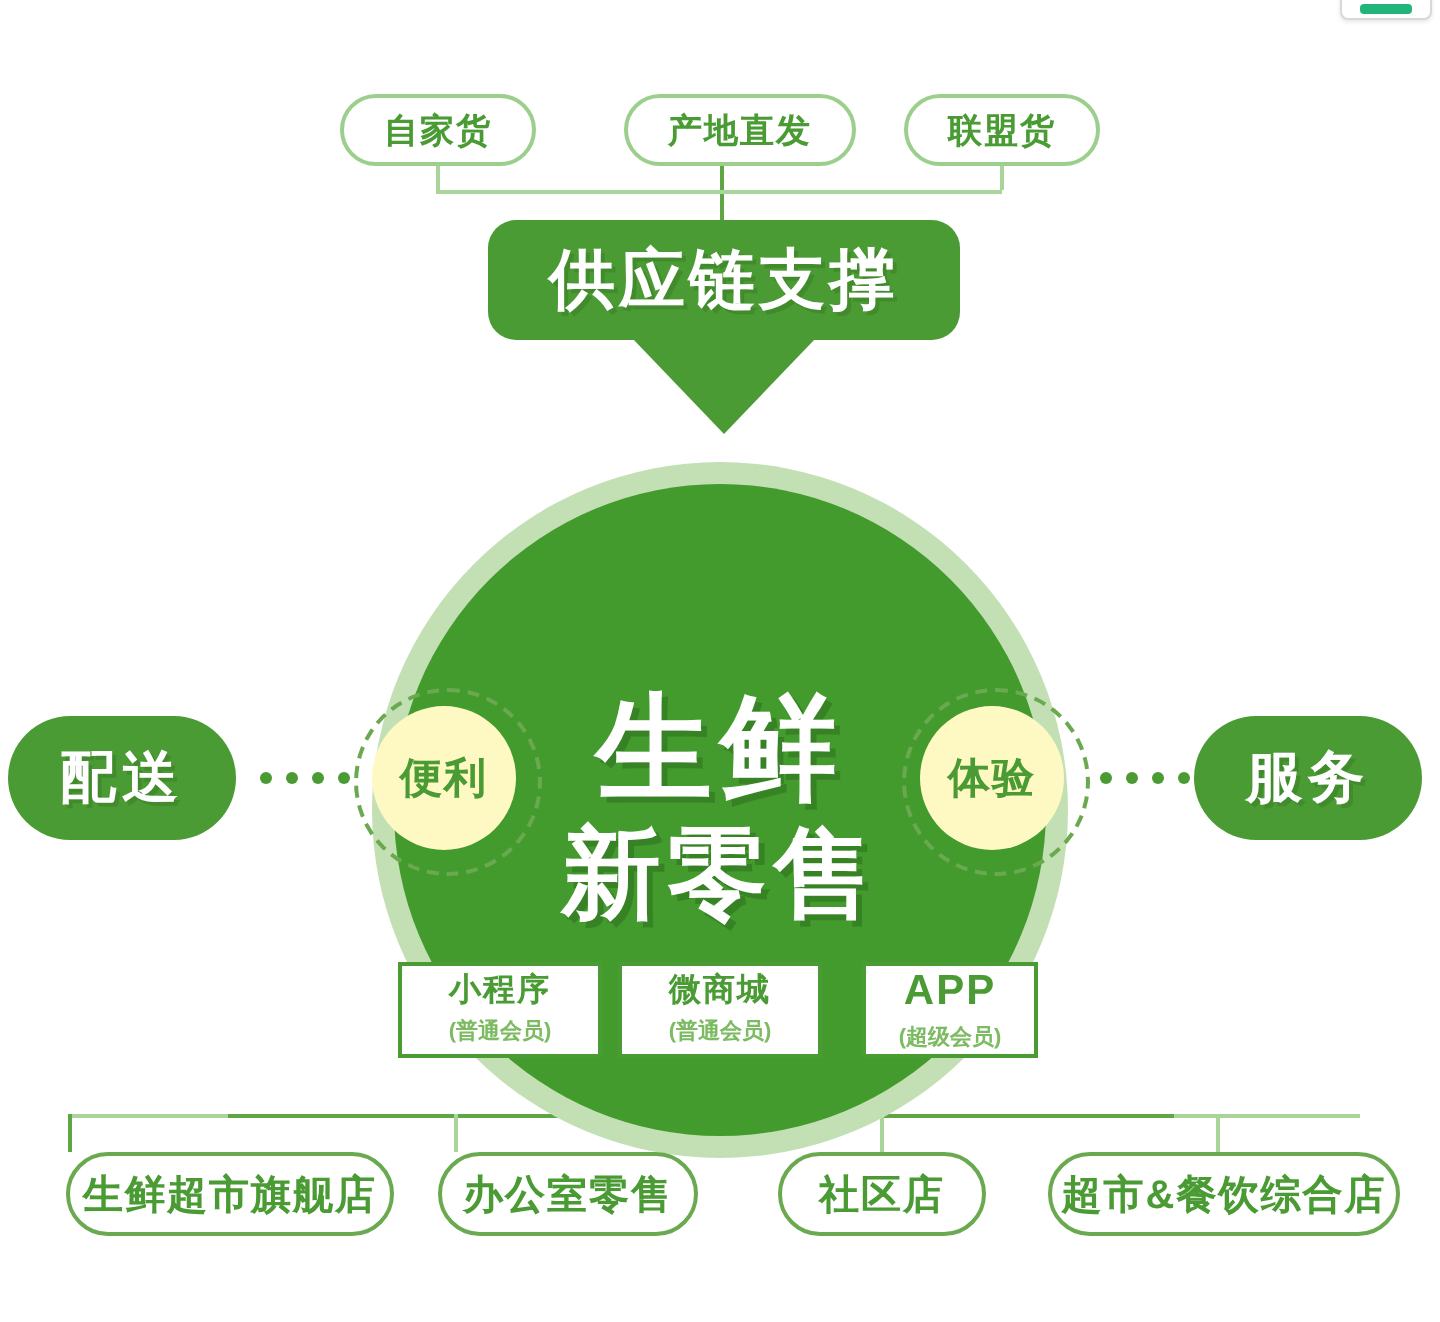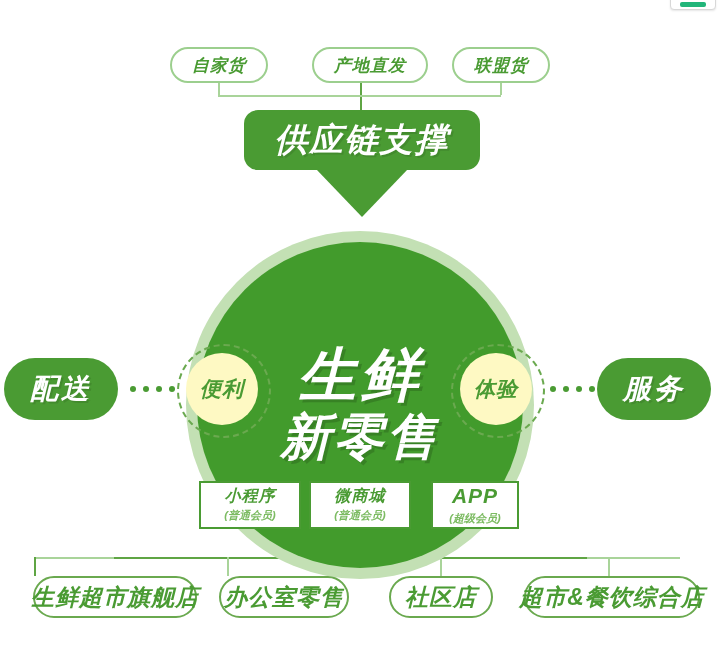--- a/index.html
+++ b/index.html
@@ -3,21 +3,21 @@
 <meta charset="utf-8">
 <style>
   html,body{margin:0;padding:0;}
   body{
     width:720px;height:661px;
     background:#ffffff;
     font-family:"Liberation Sans","DejaVu Sans",sans-serif;
     overflow:hidden;
     position:relative;
   }
-  #stage{position:absolute;left:0;top:0;width:720px;height:568px;font-style:italic;}
+  #stage{position:absolute;left:0;top:0;width:720px;height:568px;}
 
   
   .pill{
     position:absolute;
     box-sizing:border-box;
     border:2px solid #9ccf8e;
     border-radius:24px;
     background:#ffffff;
     display:flex;align-items:center;justify-content:center;
     color:#4a9b33;
@@ -140,21 +140,21 @@
 
   
   .store{
     position:absolute;
     box-sizing:border-box;
     height:42px;
     border:2px solid #6aa94f;
     border-radius:21px;
     background:#ffffff;
     display:flex;align-items:center;justify-content:center;
-    color:#4a9b33;font-size:23px;font-weight:bold;letter-spacing:1px;
+    color:#4a9b33;font-size:20px;font-weight:bold;letter-spacing:1px;
     white-space:nowrap;
     z-index:6;
   }
 
   
   .corner-widget{
     position:absolute;
     right:4px;top:-10px;
     width:46px;height:20px;
     box-sizing:border-box;

